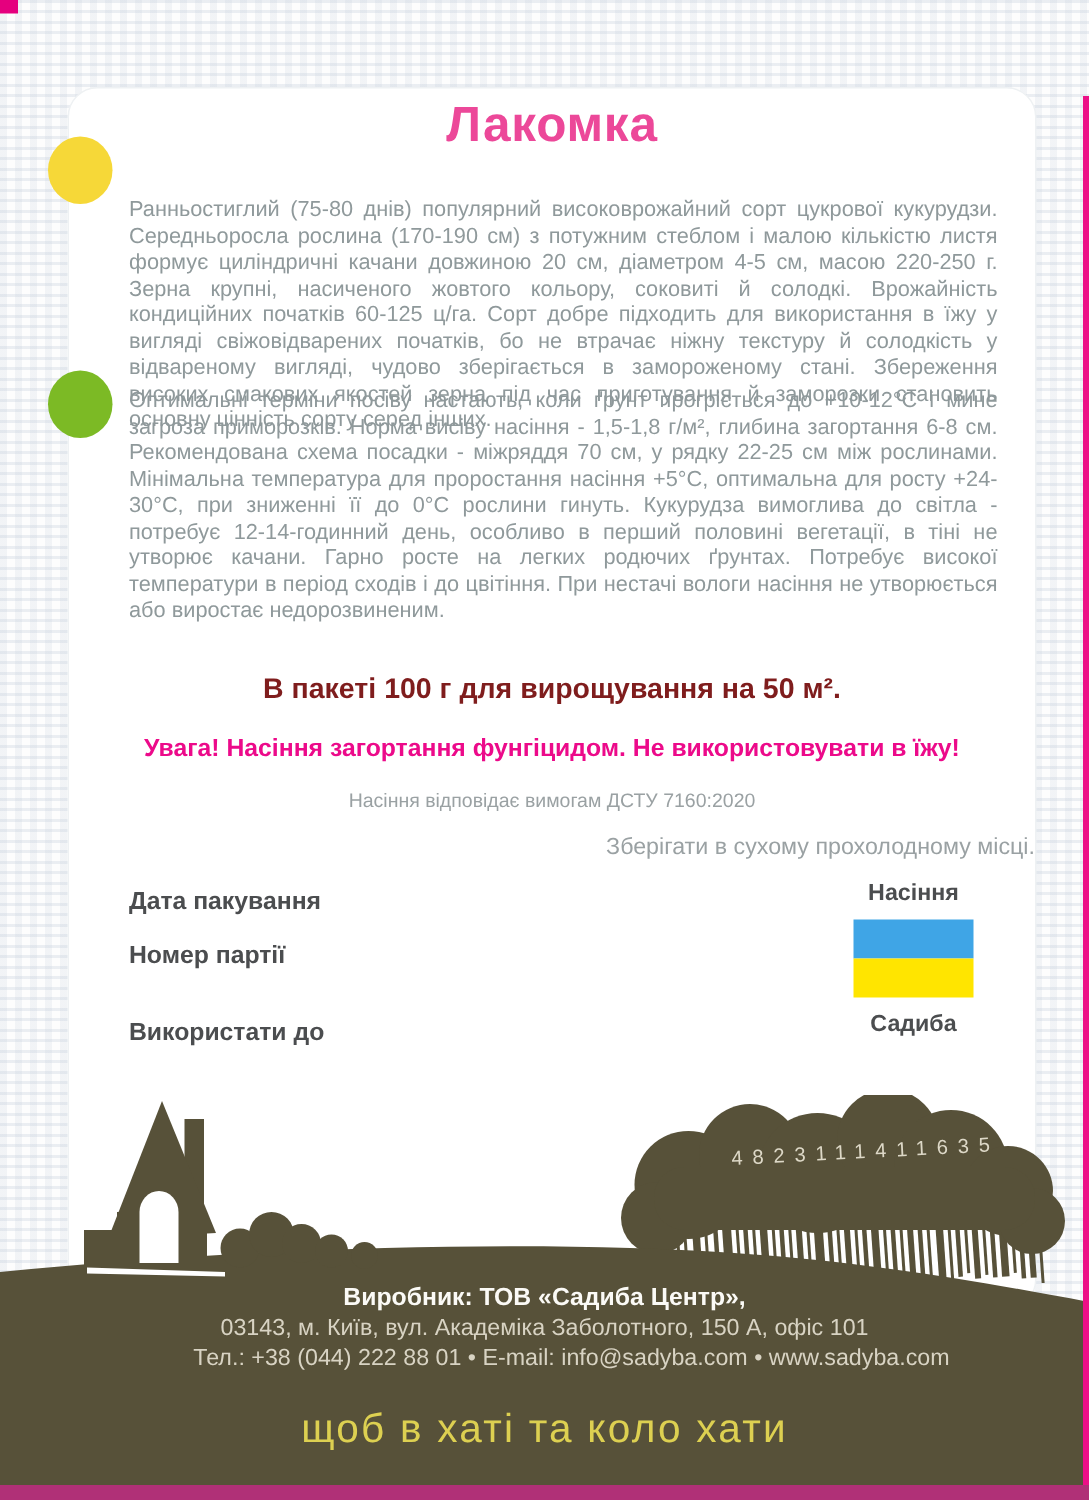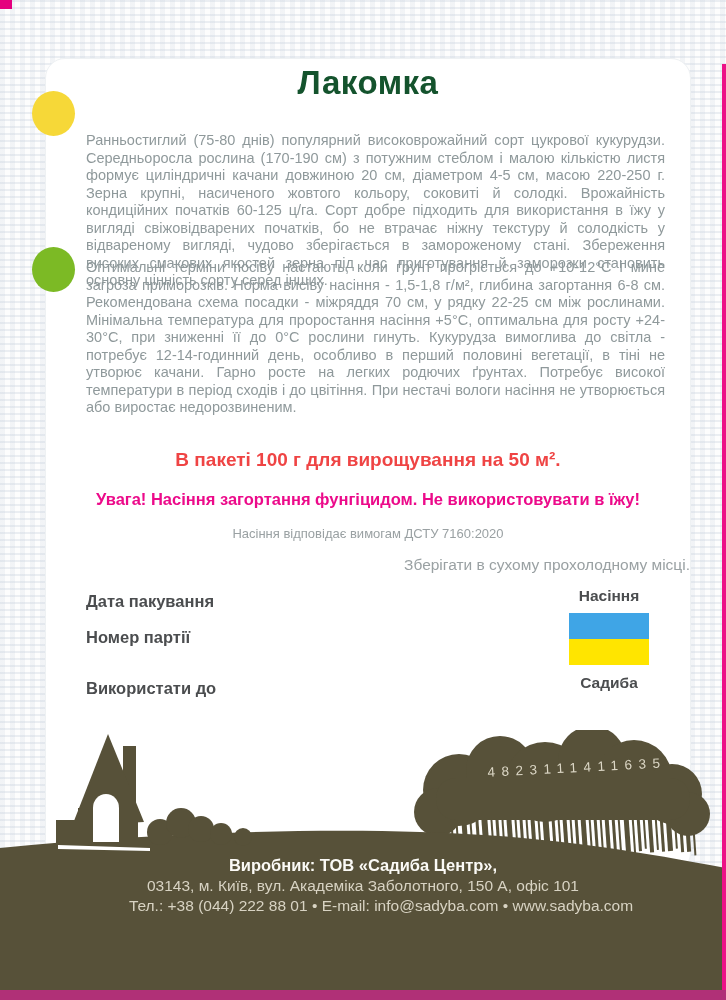--- a/index.html
+++ b/index.html
@@ -12,35 +12,35 @@
       repeating-linear-gradient(180deg, rgba(196,206,219,0.32) 0 2px, rgba(255,255,255,0) 2px 7px);
   }
   .corner-mark { position:absolute; left:0; top:0; width:12px; height:9px; background:#e5007e; z-index:40; }
   .edge-right  { position:absolute; right:0; top:64px; width:4px; height:936px; background:#ec1087; z-index:40; }
   .edge-bottom { position:absolute; left:0; bottom:0; width:726px; height:10px; background:#b03077; z-index:40; }
 
   .card {
     position:absolute; left:45px; top:58px; width:646px; height:815px;
     background:#ffffff; border-radius:20px; border:1px solid #eef1f3; z-index:1;
   }
-  .title { margin-top:5px; text-align:center; font-size:33px; font-weight:700; color:#14532d; letter-spacing:0.5px; }
+  .title { margin-top:5px; text-align:center; font-size:33px; font-weight:700; color:#ec4899; letter-spacing:0.5px; }
 
   .bullet { position:absolute; width:43px; height:45px; border-radius:50%; }
   .bullet-yellow { left:-14px; top:32px;  background:#f6d838; }
   .bullet-green  { left:-14px; top:188px; background:#7cba25; }
 
   .para {
     position:absolute; left:40px; width:579px; text-align:justify;
     font-size:14.5px; line-height:17.5px; color:#8f999b;
   }
   .para1 { top:37px;margin-top:36px; }
   .para2 { top:200px; }
 
   .center-line { position:absolute; left:0; right:0; text-align:center; }
-  .pack-info { top:390px; font-size:19px;  font-weight:700; color:#ef4444; }
+  .pack-info { top:390px; font-size:19px;  font-weight:700; color:#7f1d1d; }
   .warning   { top:431px; font-size:16.5px; font-weight:700; color:#ec0a8a; }
   .standard  { top:467px; font-size:13px; color:#9aa1a3; }
   .storage   { top:497px; font-size:15.5px; color:#9aa1a3;text-align:right; }
 
   .field-label { position:absolute; left:40px; font-size:16.5px; font-weight:700; color:#4b4d4f; }
   .fl-0 { top:533px; } .fl-1 { top:569px; } .fl-2 { top:604px;margin-top:16px; }
 
   .origin { position:absolute; left:517px; top:528px; width:92px; text-align:center; }
   .origin-label { font-size:15.5px; font-weight:700; color:#4b4d4f; }
   .flag { width:80px; height:52px; margin:8px auto 9px auto; }
@@ -181,16 +181,17 @@
     </svg>
 
     <div class="barcode-digits">4823111411635</div>
 
     <div class="footer-info">
       <div class="producer">Виробник: ТОВ «Садиба Центр»,</div>
       <div class="address">03143, м. Київ, вул. Академіка Заболотного, 150 А, офіс 101</div>
       <div class="contacts">Тел.: +38 (044) 222 88 01 • E-mail: info@sadyba.com • www.sadyba.com</div>
     </div>
 
+    <div class="tagline">щоб в хаті та коло хати</div>
   </div>
 
   <div class="edge-bottom"></div>
 </div>
 
 </body></html>

